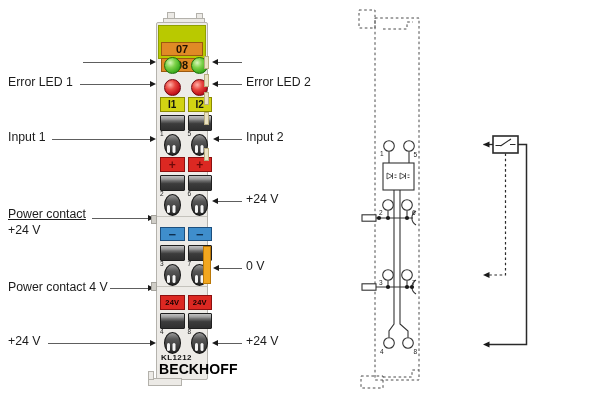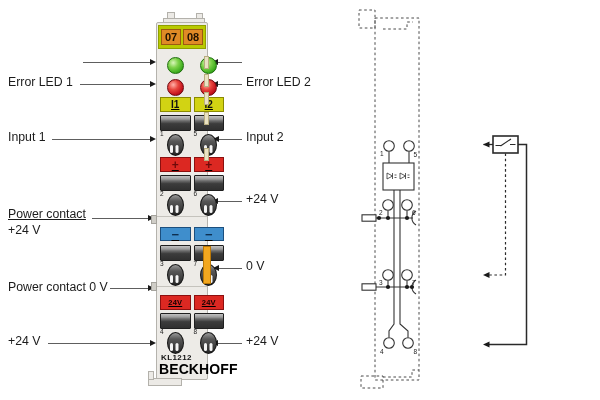--- a/index.html
+++ b/index.html
@@ -13,24 +13,24 @@
                    border-left:6.5px solid #1a1a1a; border-top:3.4px solid transparent; border-bottom:3.4px solid transparent; }
   .arr-l::before { content:""; position:absolute; left:-6px; top:-4.4px; width:0; height:0;
                    border-right:6.5px solid #1a1a1a; border-top:3.4px solid transparent; border-bottom:3.4px solid transparent; }
 
   
   .module { position:absolute; left:156px; top:12px; width:52px; height:384px; }
   .mbody  { position:absolute; left:0; top:10px; width:52px; height:358px; background:#edebe7;
             border:1px solid #b5b3ad; border-radius:2px; box-sizing:border-box; }
   .hpiece { position:absolute; background:#eceae6; border:1px solid #b3b1ab; box-sizing:border-box; }
   .frame  { position:absolute; left:2px; top:13px; width:48px; height:24px; background:#b9c900;
-            border:1px solid #8fa000; box-sizing:border-box; display:flex; gap:2px; padding:3px 2px; }
+            border:1px solid #8fa000; box-sizing:border-box; display:flex; gap:2px; padding:16px 2px;flex-direction:column; }
   .chan   { flex:1; background:#e08a26; border:1px solid #9c5a10; color:#201200; font-weight:bold;
             font-size:11px; display:flex; align-items:center; justify-content:center; }
-  .row    { position:absolute; left:4px; width:64px; display:flex; gap:3px;text-decoration:underline; }
+  .row    { position:absolute; left:4px; width:52px; display:flex; gap:3px; }
   .cell   { flex:1; position:relative; }
   .led    { width:15px; height:15px; border-radius:50%; margin:0 auto; }
   .led.green { background:radial-gradient(circle at 35% 32%, #d9f6ba 0%, #7ed24a 35%, #3fae1f 70%, #227a0e 100%); border:1px solid #1d6e0c; }
   .led.red   { background:radial-gradient(circle at 35% 32%, #ffb1a9 0%, #e8473f 35%, #c3121c 70%, #7e0810 100%); border:1px solid #6e060e; }
   .tag    { display:flex; align-items:center; justify-content:center; font-weight:bold; box-sizing:border-box; height:100%; }
   .tag.yellow { background:#d2d313; border:1px solid #8a8a00; color:#111; font-size:10px; }
   .tag.redp   { background:#dc2822; border:1px solid #8c0f0f; color:#6e0a0a; font-size:12px; }
   .tag.blue   { background:#3f8ecc; border:1px solid #1c4f7e; color:#0e2f50; font-size:13px; }
   .tag.red24  { background:#dc2822; border:1px solid #8c0f0f; color:#140000; font-size:7.5px; letter-spacing:0.2px; }
   .clamp  { height:100%; background:linear-gradient(180deg,#c2c2c2 0%,#9b9b9b 22%,#6e6e6e 34%,#3c3c3c 55%,#303030 100%);
@@ -63,21 +63,21 @@
   <div class="lbl" style="left:8px; top:75px;">Error LED 1</div>
   <div class="ln arr-r" style="left:80px; top:84px; width:70px;"></div>
 
   <div class="lbl" style="left:8px; top:130px;">Input 1</div>
   <div class="ln arr-r" style="left:52px; top:139px; width:98px;"></div>
 
   <div class="lbl" style="left:8px; top:207px;text-decoration:underline;">Power contact</div>
   <div class="lbl" style="left:8px; top:223px;">+24 V</div>
   <div class="ln arr-r" style="left:92px; top:218px; width:56px;"></div>
 
-  <div class="lbl" style="left:8px; top:280px;">Power contact 0 V</div>
+  <div class="lbl" style="left:8px; top:280px;">Power contact 4 V</div>
   <div class="ln arr-r" style="left:110px; top:288px; width:38px;"></div>
 
   <div class="lbl" style="left:8px; top:334px;">+24 V</div>
   <div class="ln arr-r" style="left:48px; top:343px; width:102px;"></div>
 
   <div class="ln arr-l" style="left:218px; top:62px; width:24px;"></div>
 
   <div class="ln arr-l" style="left:218px; top:84px; width:24px;"></div>
   <div class="lbl" style="left:246px; top:75px;">Error LED 2</div>
 

